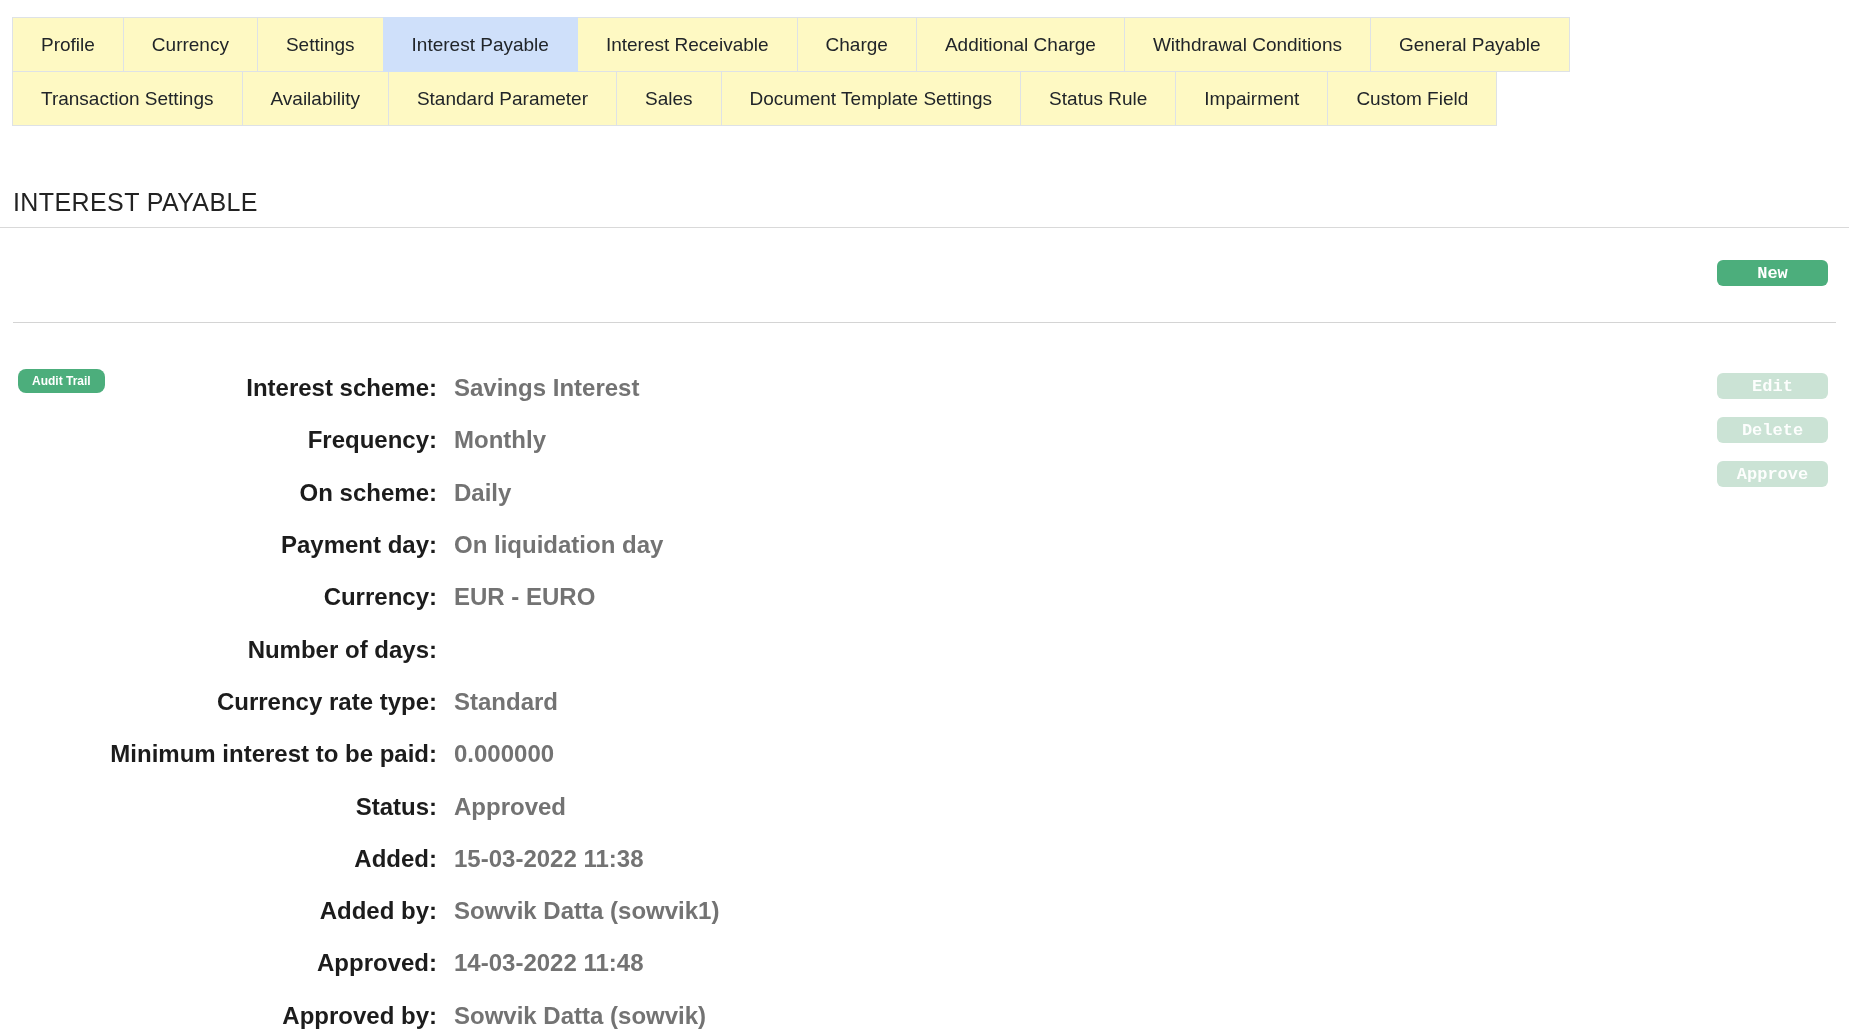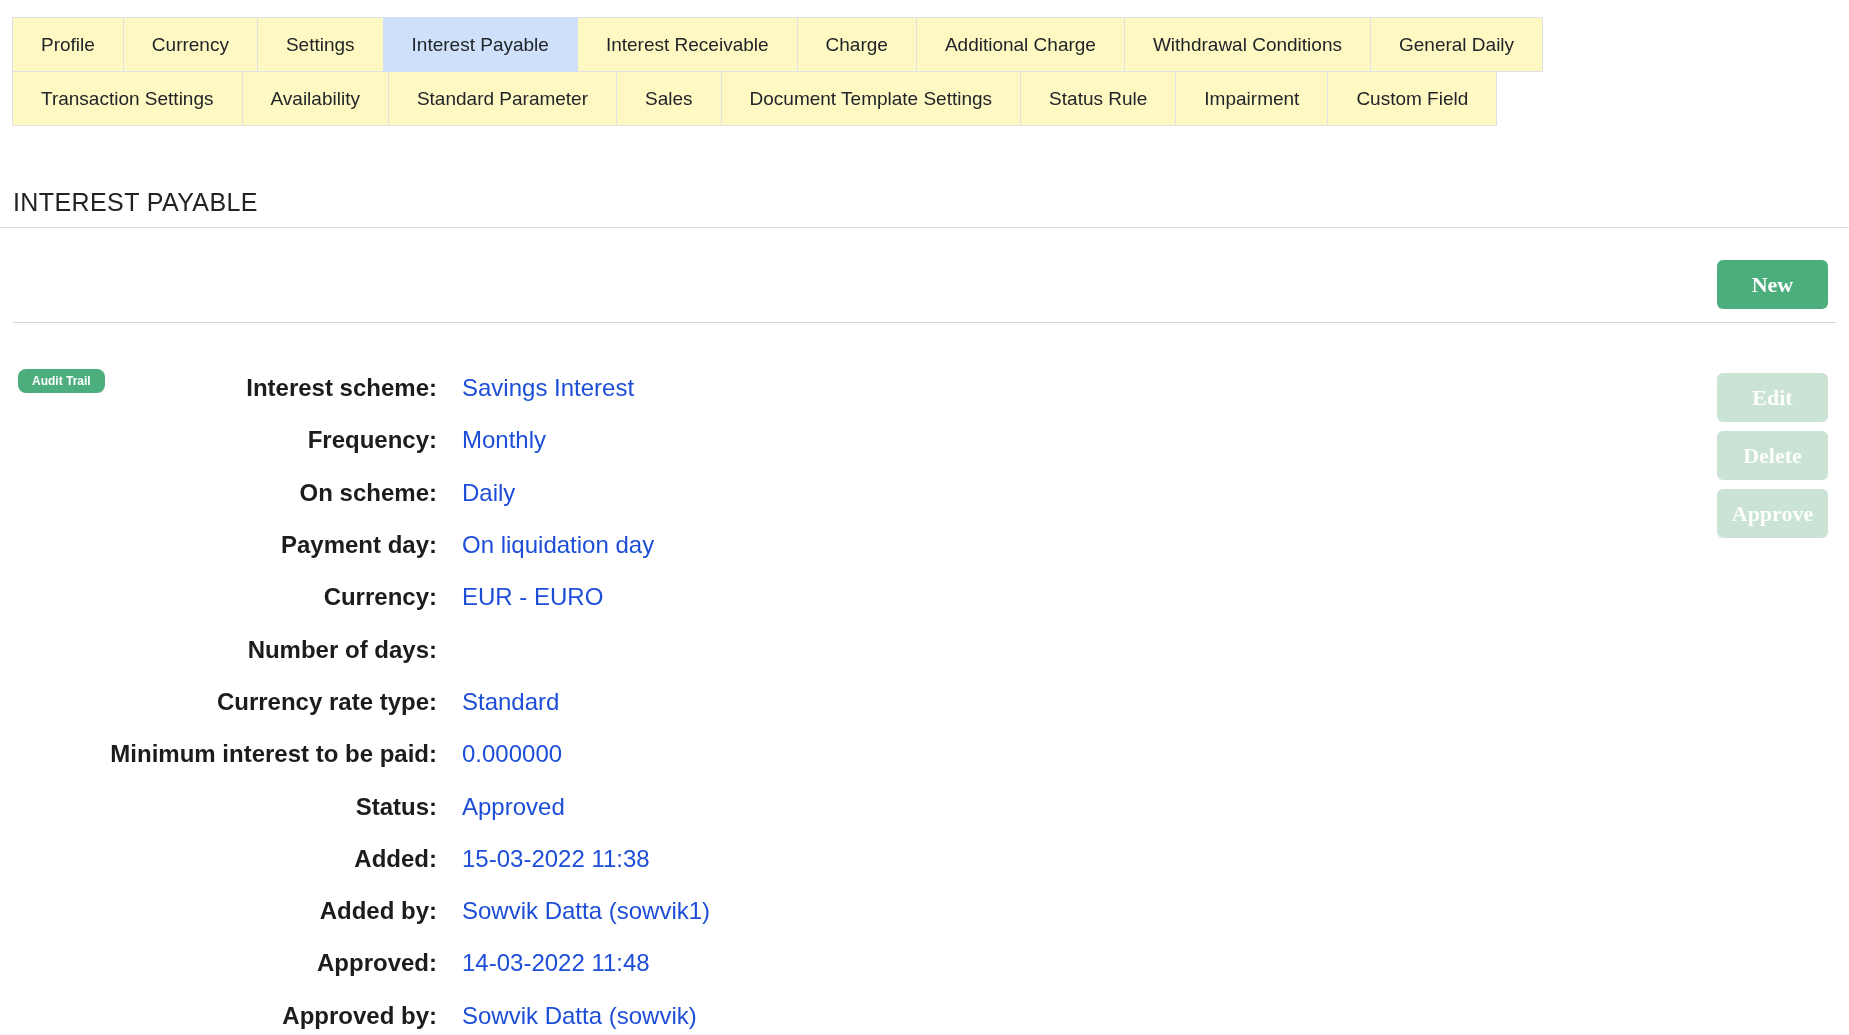--- a/index.html
+++ b/index.html
@@ -48,25 +48,25 @@
     margin: 10px 0 0 0;
   }
 
   
   .toolbar-top { height: 80px; position: relative; }
   .btn {
     display: flex;
     align-items: center;
     justify-content: center;
     width: 111px;
-    height: 49px;
+    height: 26px;
     border: none;
     border-radius: 6px;
-    font-family: Liberation Serif, serif;
-    font-size: 22px;
+    font-family: Liberation Mono, monospace;
+    font-size: 17px;
     font-weight: 700;
     color: #ffffff;
     cursor: pointer;
   }
   .btn-new {
     position: absolute;
     top: 32px;
     right: 21px;
     background: #4cae7c;
   }
@@ -89,21 +89,21 @@
     padding: 5px 14px;
     border-radius: 8px;
     cursor: pointer;
   }
   .side-actions {
     position: absolute;
     top: 11px;
     right: 21px;
     display: flex;
     flex-direction: column;
-    gap: 9px;
+    gap: 18px;
   }
   .btn-disabled {
     background: #cbe3d5;
     color: rgba(255, 255, 255, 0.95);
     cursor: default;
   }
 
   .fields { margin-top: 39px; }
   .field-row {
     display: flex;
@@ -112,39 +112,39 @@
     font-size: 24px;
   }
   .field-label {
     width: 437px;
     text-align: right;
     font-weight: 700;
     flex: 0 0 437px;
     color: #1c1c1c;
   }
   .field-value {
-    margin-left: 25px;
-    font-weight: 400;
-    color: #1d4ed8;
+    margin-left: 17px;
+    font-weight: 700;
+    color: #737373;
   }
 </style>
 </head>
 <body>
 
 <div class="tabs-wrap">
   <div class="tabs-row">
     <div class="tab">Profile</div>
     <div class="tab">Currency</div>
     <div class="tab">Settings</div>
     <div class="tab active">Interest Payable</div>
     <div class="tab">Interest Receivable</div>
     <div class="tab">Charge</div>
     <div class="tab">Additional Charge</div>
     <div class="tab">Withdrawal Conditions</div>
-    <div class="tab">General Daily</div>
+    <div class="tab">General Payable</div>
   </div>
   <div class="tabs-row">
     <div class="tab">Transaction Settings</div>
     <div class="tab">Availability</div>
     <div class="tab">Standard Parameter</div>
     <div class="tab">Sales</div>
     <div class="tab">Document Template Settings</div>
     <div class="tab">Status Rule</div>
     <div class="tab">Impairment</div>
     <div class="tab">Custom Field</div>

